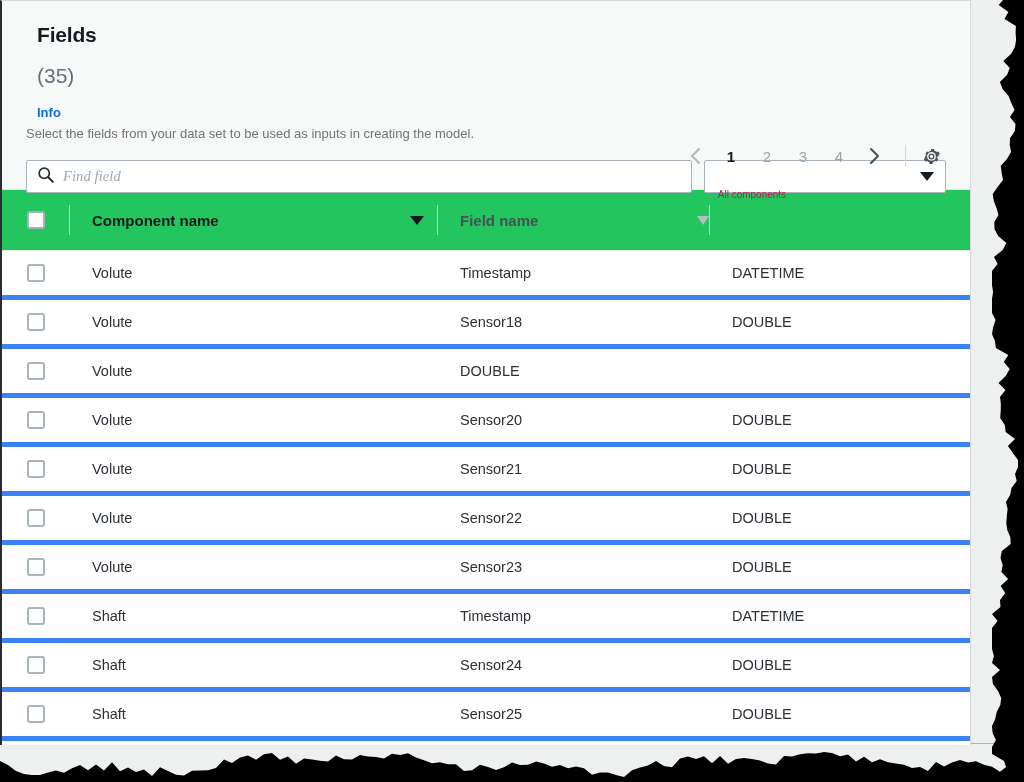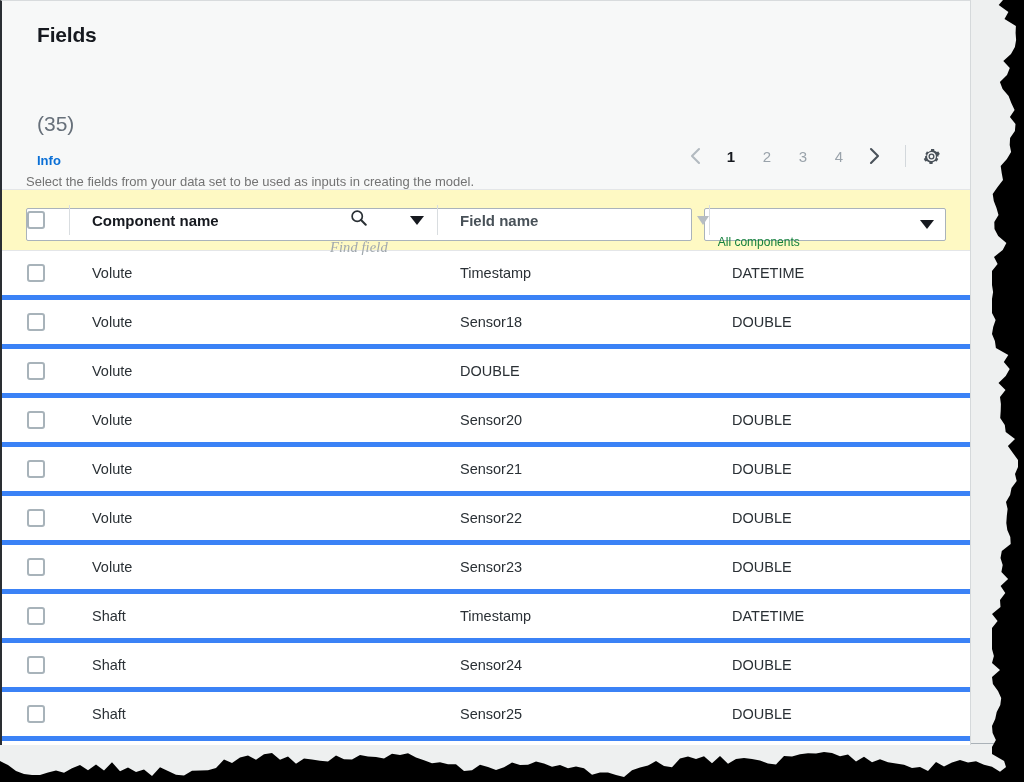--- a/index.html
+++ b/index.html
@@ -76,21 +76,20 @@
     font-size: 21px;
     font-weight: bold;
     color: #16191f;
     letter-spacing: -0.2px;
   }
   .title-count {
     font-size: 21px;
     font-weight: normal;
     color: #67707a;
     margin-left: -8px;
-    margin-top: 48px;
   }
   .info-link {
     font-size: 13px;
     font-weight: bold;
     color: #0a6fd6;
     cursor: pointer;
     margin-left: 11px;
   }
   .subtitle {
     margin-top: 5px;
@@ -108,43 +107,42 @@
   .search-box {
     width: 668px;
     height: 33px;
     background: #ffffff;
     border: 1px solid #aab3bb;
     border-radius: 2px;
     display: flex;
     align-items: center;
     padding: 0 10px;
     gap: 9px;
-    flex-direction: column;
   }
   .search-box .ph {
     font-size: 14.5px;
     font-style: italic;
     color: #a0a8ae;
     font-family: "Liberation Serif", "DejaVu Serif", serif;
     letter-spacing: 0.1px;
   }
   .select-box {
     width: 243px;
     height: 33px;
     background: #ffffff;
     border: 1px solid #aab3bb;
     border-radius: 2px;
     display: flex;
     align-items: center;
     justify-content: space-between;
     padding: 0 11px 0 13px;
   }
   .select-box .sel-label {
-    font-size: 12px;
-    color: #15803d;
+    font-size: 10px;
+    color: #be185d;
     margin-top: 35px;
   }
   .caret-down {
     width: 0; height: 0;
     border-left: 7px solid transparent;
     border-right: 7px solid transparent;
     border-top: 9px solid #16191f;
   }
 
   
@@ -184,21 +182,21 @@
     display: flex; align-items: center; justify-content: center;
     cursor: pointer;
   }
 
   
   .tbl { width: 100%; }
   .thead-row {
     display: flex;
     align-items: center;
     height: 62px;
-    background: #fef9c3;
+    background: #22c55e;
     border-top: 1px solid #e4e6e8;
     border-bottom: 1px solid #e4e6e8;
   }
   .body-row {
     display: flex;
     align-items: center;
     height: 49px;
     background: #ffffff;
     border-bottom: 5px solid #3b82f6;
   }

